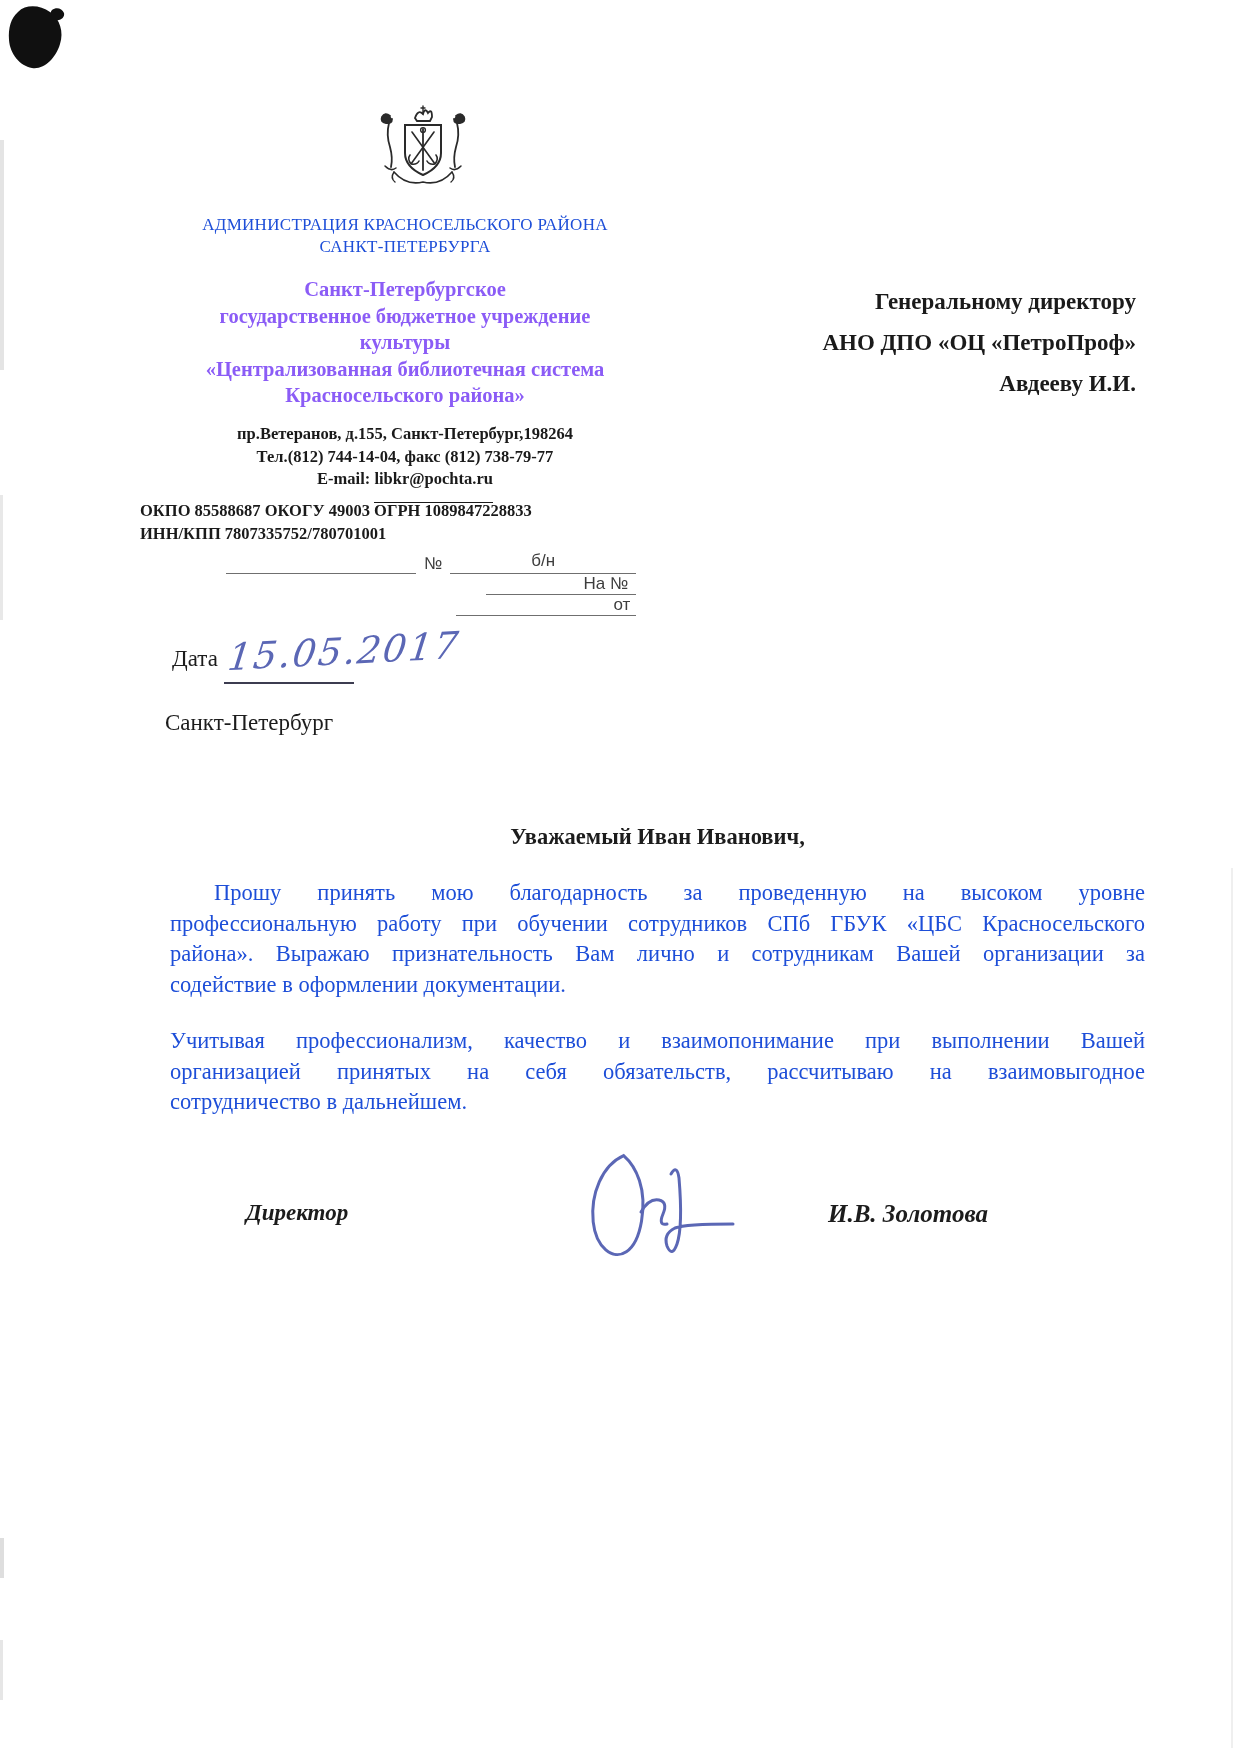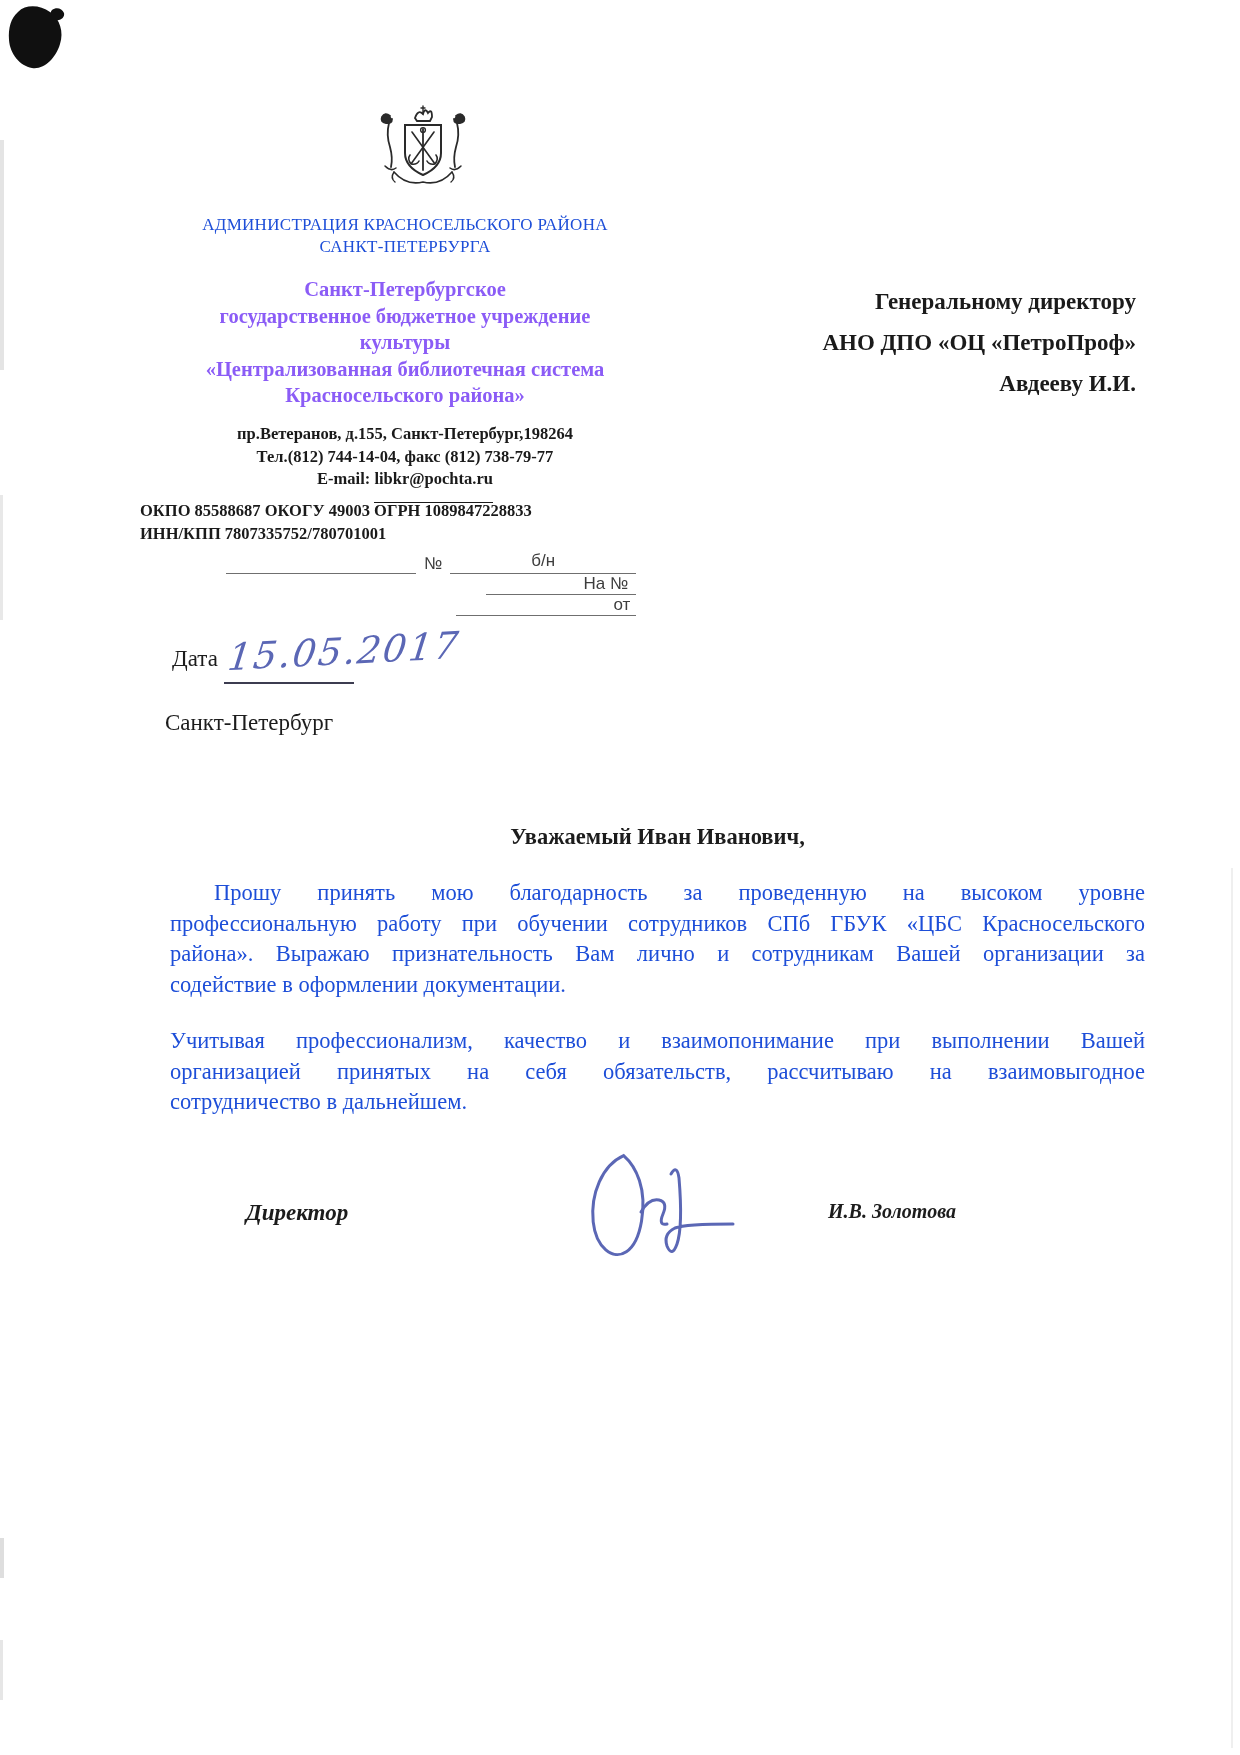--- a/index.html
+++ b/index.html
@@ -36,21 +36,21 @@
   
   .salutation{left:170px;top:824px;width:975px;text-align:center;font-weight:bold;font-size:22.5px;}
   .body-col{left:170px;top:878px;width:975px;font-size:22.5px;line-height:30.5px;color:#1d4ed8;}
   .jline{text-align:justify;text-align-last:justify;}
   .jline.last{text-align:right;text-align-last:left;}
   .jline.indent{padding-left:44px;}
   .para2{margin-top:26px;}
   
   .sig-title{left:246px;top:1200px;font-weight:bold;font-style:italic;font-size:23px;}
   .sig-ink{left:575px;top:1134px;}
-  .sig-name{left:828px;top:1200px;font-weight:bold;font-style:italic;font-size:20px;}
+  .sig-name{left:828px;top:1200px;font-weight:bold;font-style:italic;font-size:25px;}
 </style>
 </head>
 <body>
 
 <div class="abs blot">
   <svg width="60" height="70" viewBox="0 0 60 70">
     <path d="M12,8 C20,0 34,1 44,8 C54,15 58,28 54,40 C50,54 38,66 26,64 C14,62 4,50 3,36 C2,24 5,14 12,8 Z
              M46,6 C50,3 56,4 58,9 C59,13 55,17 50,16 C45,15 43,9 46,6 Z" fill="#101010"></path>
   </svg>
 </div>

